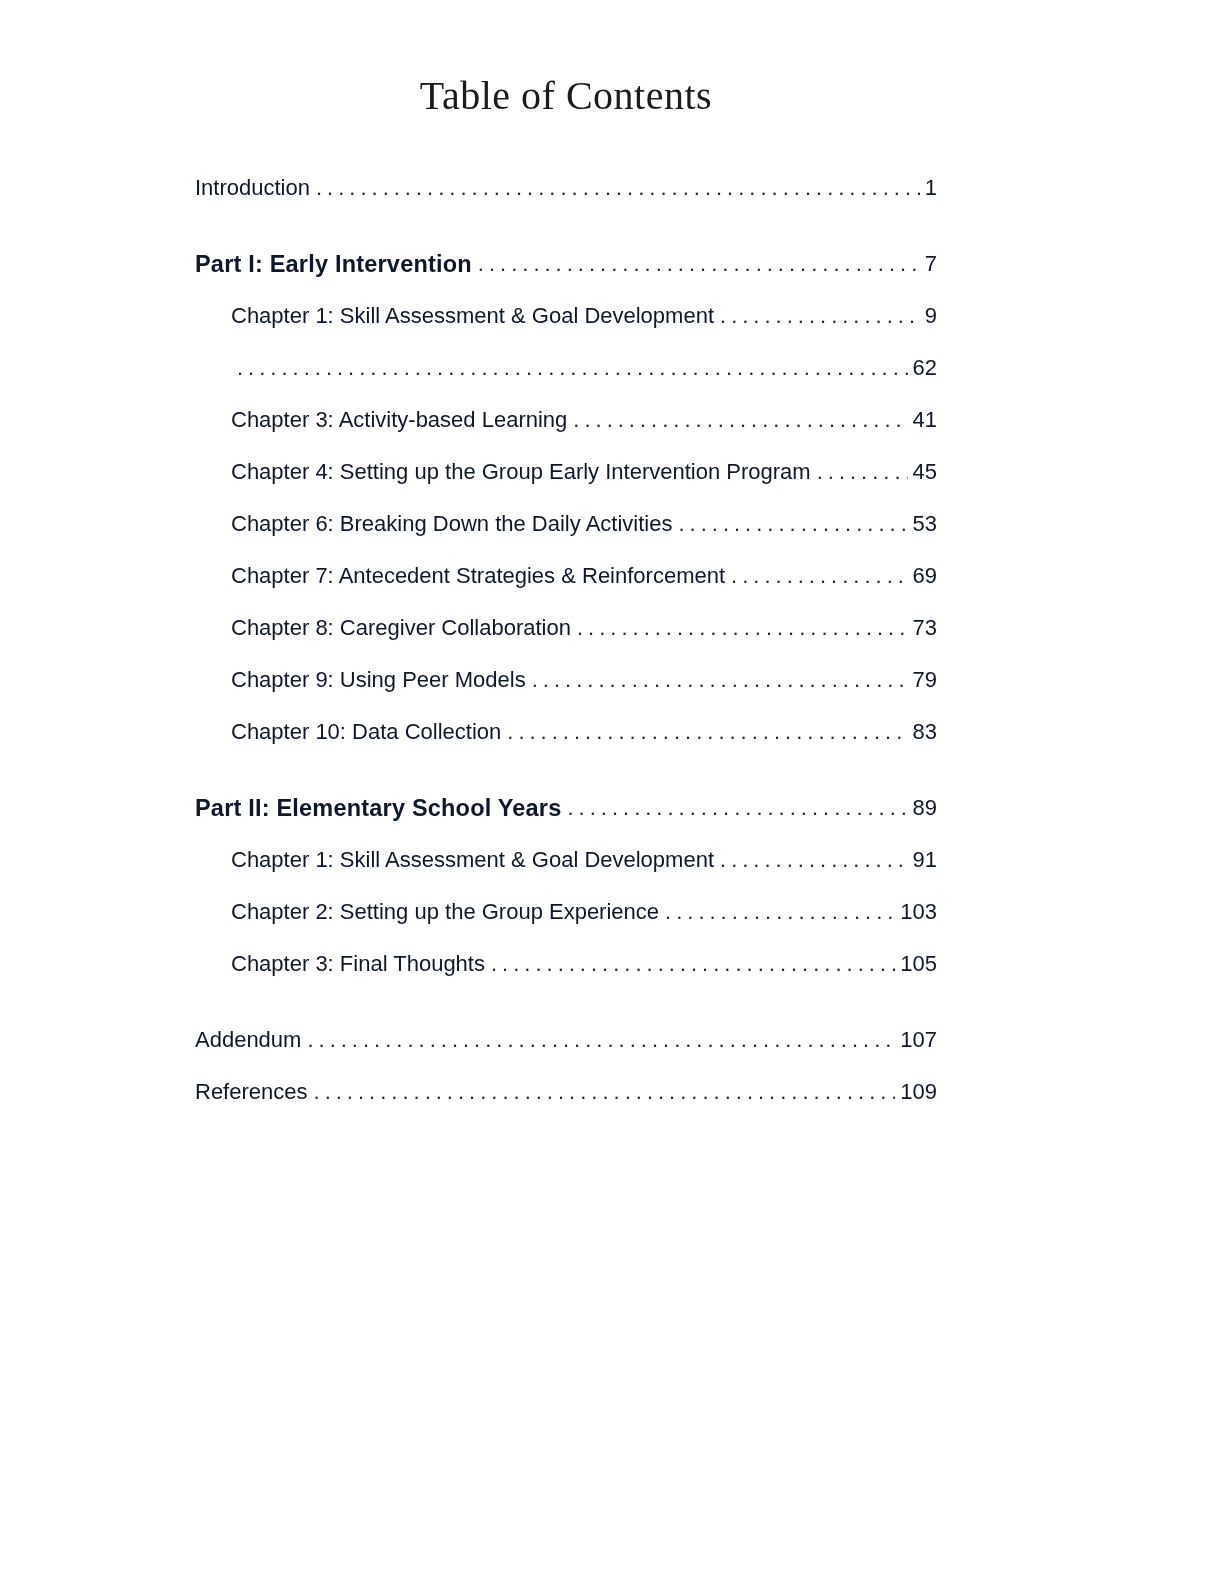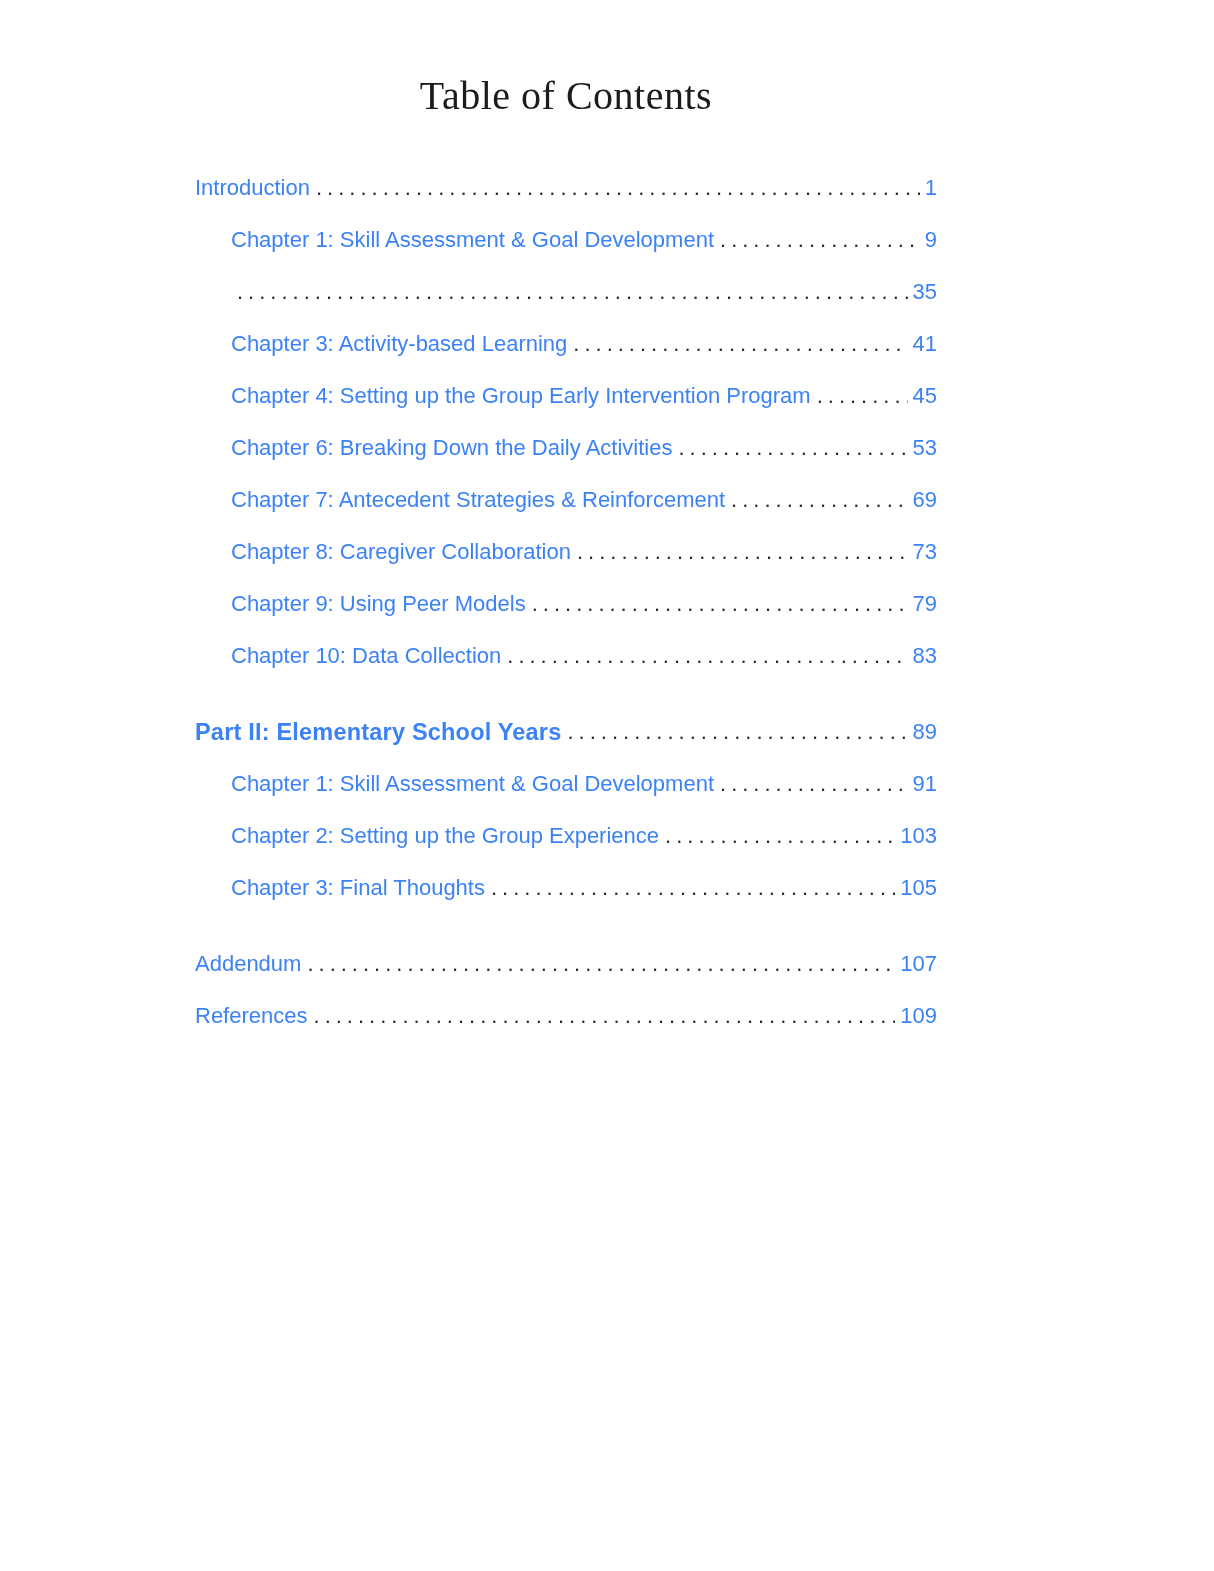--- a/index.html
+++ b/index.html
@@ -21,21 +21,21 @@
     text-align: center;
     color: #1c1c1c;
     margin: 0 0 56px 0;
   }
   .toc-row {
     display: flex;
     align-items: center;
     font-size: 22px;
     line-height: 26px;
     margin-bottom: 26px;
-    color: #3b82f6;
+    color: #0f172a;
   }
   .toc-row .label { white-space: nowrap; }
   .toc-row.part .label {
     font-weight: 700;
     font-size: 23.5px;
     letter-spacing: 0.2px;
   }
   .toc-row.part { margin-top: 50px; }
   .toc-row.gap-before { margin-top: 50px; }
   .chapter { padding-left: 36px; }
@@ -63,30 +63,35 @@
 <div class="page">
 
   <h1 class="doc-title">Table of Contents</h1>
 
   <div class="toc-row">
     <span class="label">Introduction</span>
     <span class="dots"></span>
     <span class="pagenum">1</span>
   </div>
 
+  <div class="toc-row part">
+    <span class="label">Part I: Early Intervention</span>
+    <span class="dots"></span>
+    <span class="pagenum">7</span>
+  </div>
 
   <div class="toc-row chapter">
     <span class="label">Chapter 1: Skill Assessment &amp; Goal Development</span>
     <span class="dots"></span>
     <span class="pagenum">9</span>
   </div>
 
   <div class="toc-row chapter">
     <span class="dots"></span>
-    <span class="pagenum">35</span>
+    <span class="pagenum">62</span>
   </div>
 
   <div class="toc-row chapter">
     <span class="label">Chapter 3: Activity-based Learning</span>
     <span class="dots"></span>
     <span class="pagenum">41</span>
   </div>
 
   <div class="toc-row chapter">
     <span class="label">Chapter 4: Setting up the Group Early Intervention Program</span>

